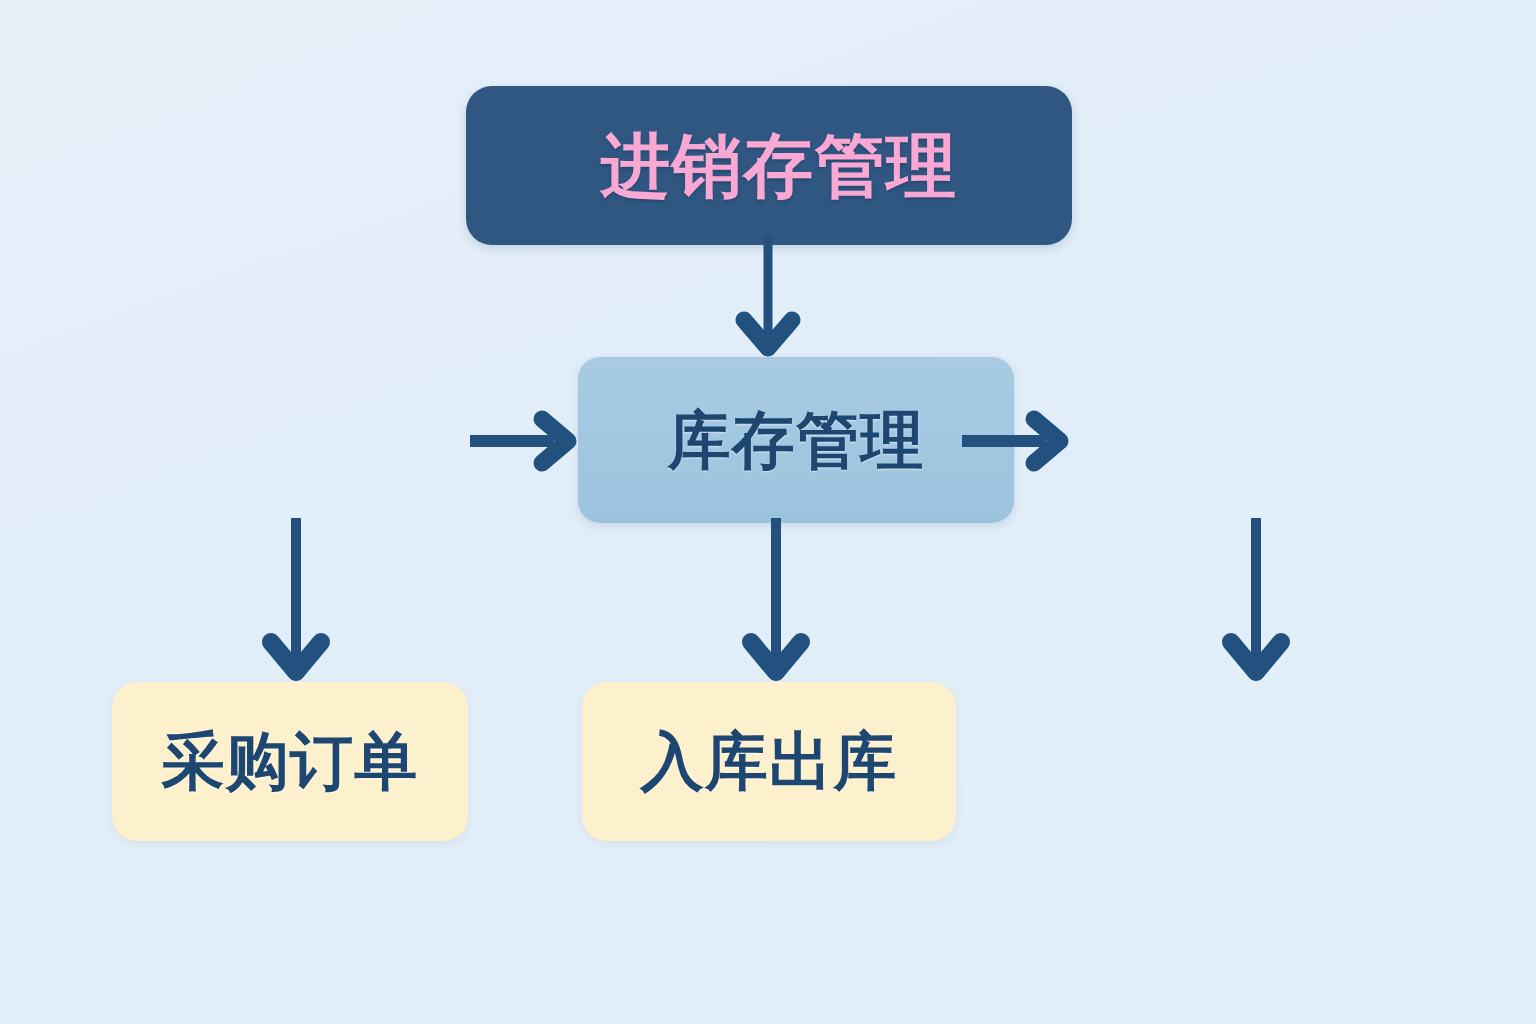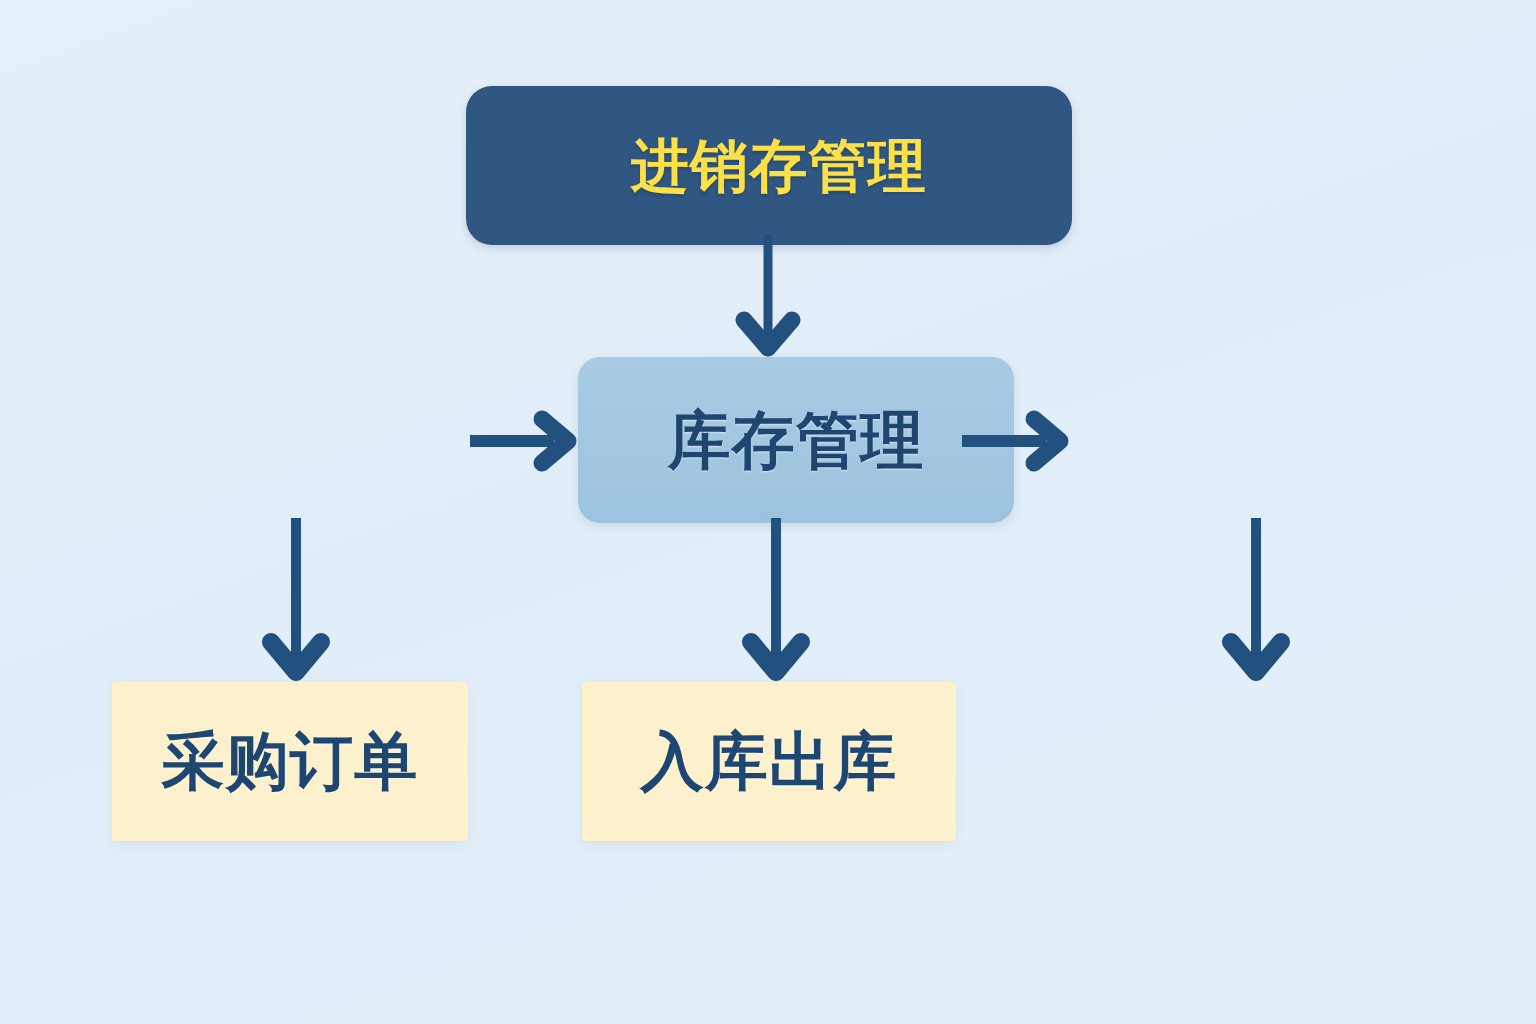--- a/index.html
+++ b/index.html
@@ -41,22 +41,22 @@
   .node-title {
     left: 466px;
     top: 86px;
     width: 606px;
     height: 159px;
     background: #2f5782;
     border-radius: 26px;
     box-shadow: 0 3px 10px rgba(40, 74, 112, 0.18);
   }
   .node-title .node-label {
-    color: #fde047;
-    font-size: 58px;
+    color: #f9a8d4;
+    font-size: 70px;
     font-weight: 700;
     text-shadow: 0 2px 3px rgba(20, 45, 75, 0.35);
     margin-left: 20px;
   }
 
   
   .node-l1 {
     top: 357px;
     height: 166px;
     background: linear-gradient(180deg, #a8cbe3 0%, #9cc3de 100%);
@@ -71,21 +71,21 @@
   }
   .node-l1-a { left: 108px;  width: 360px; }
   .node-l1-b { left: 578px;  width: 436px; }
   .node-l1-c { left: 1068px; width: 360px; }
 
   
   .node-l2 {
     top: 682px;
     height: 159px;
     background: #fdf1cd;
-    border-radius: 4px;
+    border-radius: 25px;
     box-shadow: 0 3px 9px rgba(150, 140, 100, 0.12);
   }
   .node-l2 .node-label {
     color: #1d4670;
     font-size: 63px;
     font-weight: 700;
     text-shadow: 0 1px 2px rgba(255, 255, 255, 0.6);
   }
   .node-l2-a { left: 112px;  width: 356px; }
   .node-l2-b { left: 582px;  width: 374px; }

